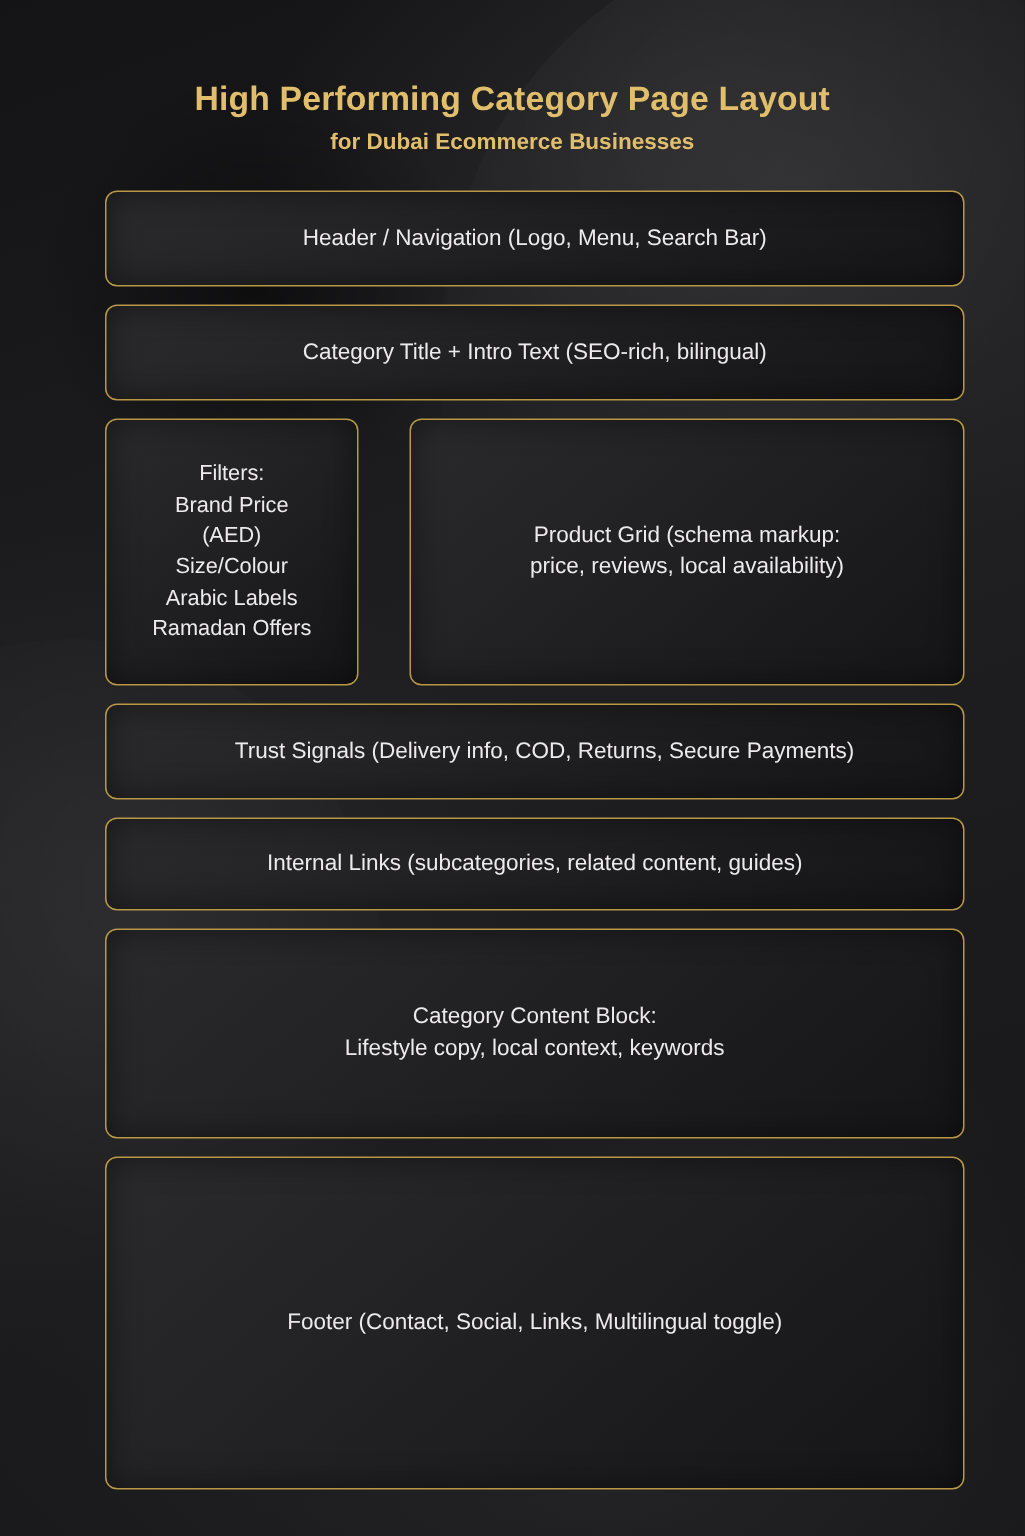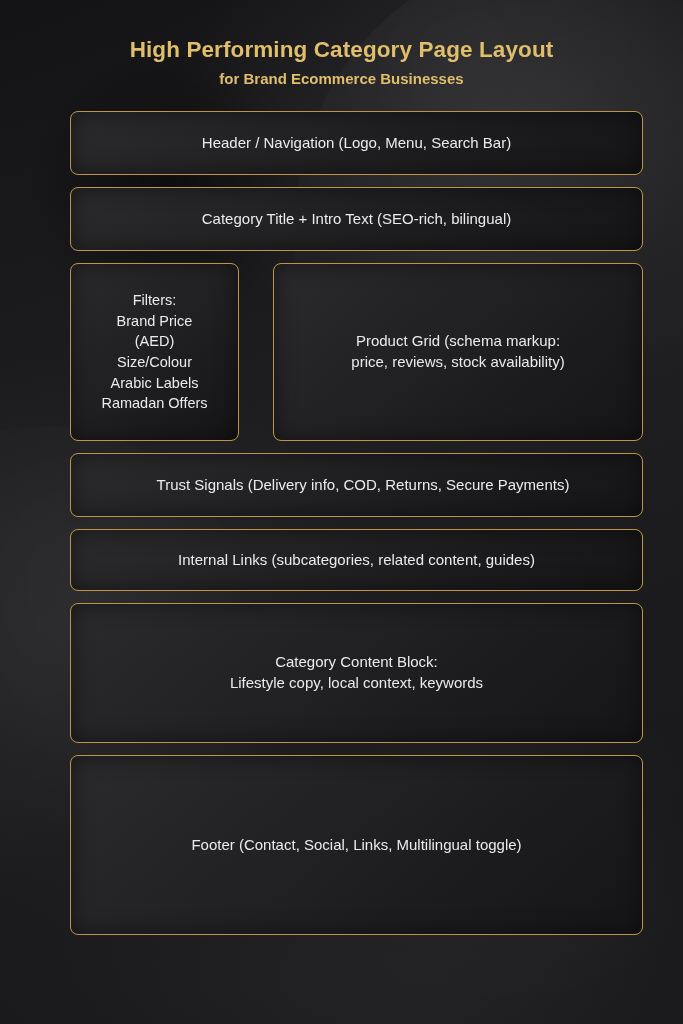--- a/index.html
+++ b/index.html
@@ -55,21 +55,21 @@
   .bg-shape.s4 {
     width: 300px; height: 300px;
     left: 20px; top: 40px;
     background: radial-gradient(ellipse at 50% 50%, rgba(0,0,0,0.45), rgba(0,0,0,0) 68%);
     border-radius: 50%;
   }
 
   
   .title-wrap {
     position: relative;
-    padding-top: 36px;
+    padding-top: 52px;
     text-align: center;
   }
   .title-main {
     color: #e0be6c;
     font-size: 22.5px;
     font-weight: bold;
     letter-spacing: 0.1px;
     line-height: 1.2;
   }
   .title-sub {
@@ -123,35 +123,35 @@
     line-height: 1.42;
   }
   .box.product-grid {
     flex: 1;
     height: 178px;
     margin-bottom: 0;
   }
   .box.trust { height: 64px; padding-left: 27px; }
   .box.internal-links { height: 62px; text-align: center; }
   .box.content-block { height: 140px; }
-  .box.footer { height: 180px; }
+  .box.footer { height: 222px; }
 </style>
 </head>
 <body>
 
 <div id="page">
 
   <div class="bg-shape s4"></div>
   <div class="bg-shape s1"></div>
   <div class="bg-shape s2"></div>
   <div class="bg-shape s3"></div>
 
   <div class="title-wrap">
     <div class="title-main">High Performing Category Page Layout</div>
-    <div class="title-sub">for Brand Ecommerce Businesses</div>
+    <div class="title-sub">for Dubai Ecommerce Businesses</div>
   </div>
 
   <div class="stack">
 
     <div class="box header">
       <span class="label">Header / Navigation (Logo, Menu, Search Bar)</span>
     </div>
 
     <div class="box category-title">
       <span class="label">Category Title + Intro Text (SEO-rich, bilingual)</span>
@@ -161,21 +161,21 @@
       <div class="box filters">
         <span class="label">Filters:
 Brand Price
 (AED)
 Size/Colour
 Arabic Labels
 Ramadan Offers</span>
       </div>
       <div class="box product-grid">
         <span class="label">Product Grid (schema markup:
-price, reviews, stock availability)</span>
+price, reviews, local availability)</span>
       </div>
     </div>
 
     <div class="box trust">
       <span class="label">Trust Signals (Delivery info, COD, Returns, Secure Payments)</span>
     </div>
 
     <div class="box internal-links">
       <span class="label">Internal Links (subcategories, related content, guides)</span>
     </div>

